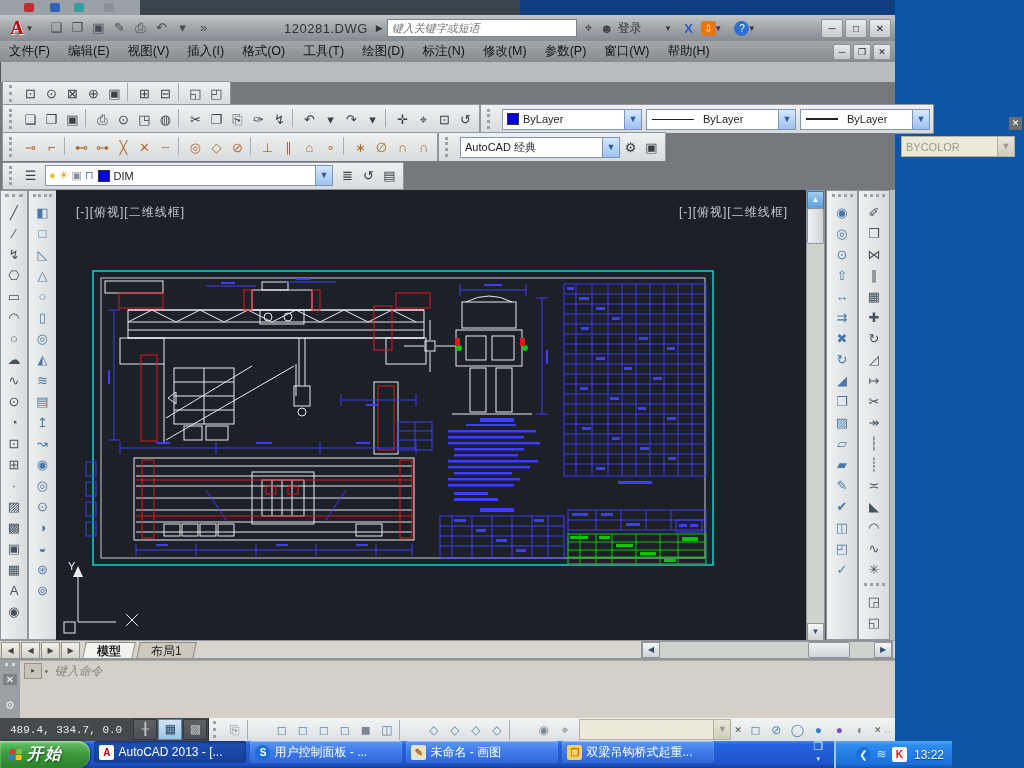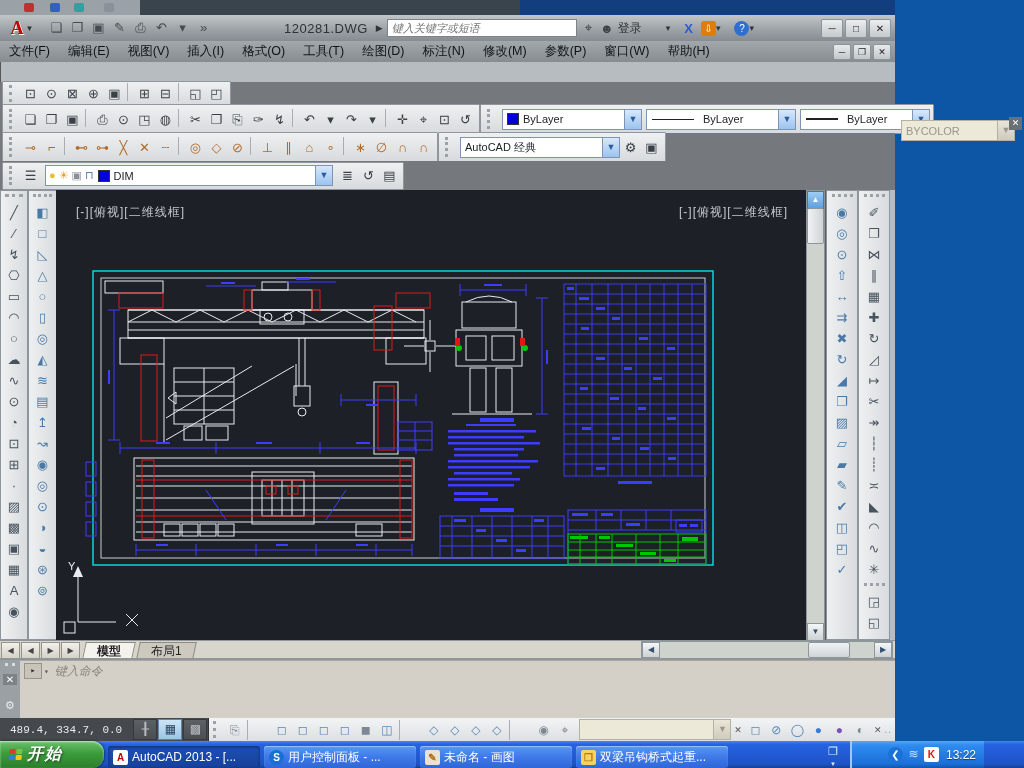--- a/index.html
+++ b/index.html
@@ -129,26 +129,26 @@
   .stgl.active{background:linear-gradient(#cfe4f5,#9dc4e4);color:#27415c;border-color:#5f86a8;}
   .stato{flex:1;height:23px;background:linear-gradient(#f2f4f5,#dde0e2);border-left:1px solid #2e3134;
     display:flex;align-items:center;padding-left:4px;}
   .stato .tb{width:21px;height:20px;line-height:20px;font-size:12px;color:#5b87b8;}
   .stato .tb.shade{color:#7d8894;} .stato .tb.blue{color:#3a7bd5;} .stato .tb.purple{color:#7b51b8;}
   .stato .combo{width:150px;}
   .stx{font-size:9px;color:#555;margin:0 3px;}
   .resize-dots{margin-left:auto;margin-right:3px;color:#9aa0a5;font-size:10px;letter-spacing:1px;}
 
   
-  .floatcombo{left:897px;top:120px;width:112px;height:34px;}
+  .floatcombo{left:897px;top:136px;width:112px;height:34px;}
   .floatx{left:1009px;top:117px;width:13px;height:13px;background:#6a6f73;color:#fff;font-size:9px;line-height:13px;text-align:center;}
 
   
-  .taskbar{left:0;top:741px;width:1024px;height:27px;
-    background:linear-gradient(#3f8af0,#2663e0 12%,#1e53c8 85%,#16408f);display:flex;align-items:flex-end;}
+  .taskbar{left:0;top:741px;width:952px;height:27px;
+    background:linear-gradient(#3f8af0,#2663e0 12%,#1e53c8 85%,#16408f);display:flex;align-items:flex-start;}
   .startbtn{width:104px;height:27px;border-radius:0 12px 12px 0;
     background:linear-gradient(#6cc26c,#3d9c3d 45%,#2b7f2b);display:flex;align-items:center;
     box-shadow:inset 0 1px 2px #bfe8bf, 1px 0 3px rgba(0,0,0,.45);}
   .flag{display:grid;grid-template-columns:6px 6px;grid-gap:1px;margin:0 5px 0 9px;transform:skewX(-6deg);}
   .flag i{width:6px;height:5px;border-radius:1px;}
   .startlabel{color:#fff;font-size:16px;font-weight:bold;font-style:italic;text-shadow:1px 1px 2px #1d4f1d;letter-spacing:2px;}
   .task{width:152px;height:22px;margin-left:4px;border-radius:3px;display:flex;align-items:center;
     background:linear-gradient(#5a97f5,#3e7ae8 50%,#2f66d8);box-shadow:inset 0 1px 1px #9cc0fa;color:#fff;font-size:12px;}
   .task.active{background:linear-gradient(#1c50b4,#17409a);box-shadow:inset 0 1px 3px #0d2a66;}
   .ticon{width:15px;height:15px;margin:0 4px 0 5px;border-radius:2px;font-size:10px;line-height:15px;text-align:center;font-weight:bold;}

